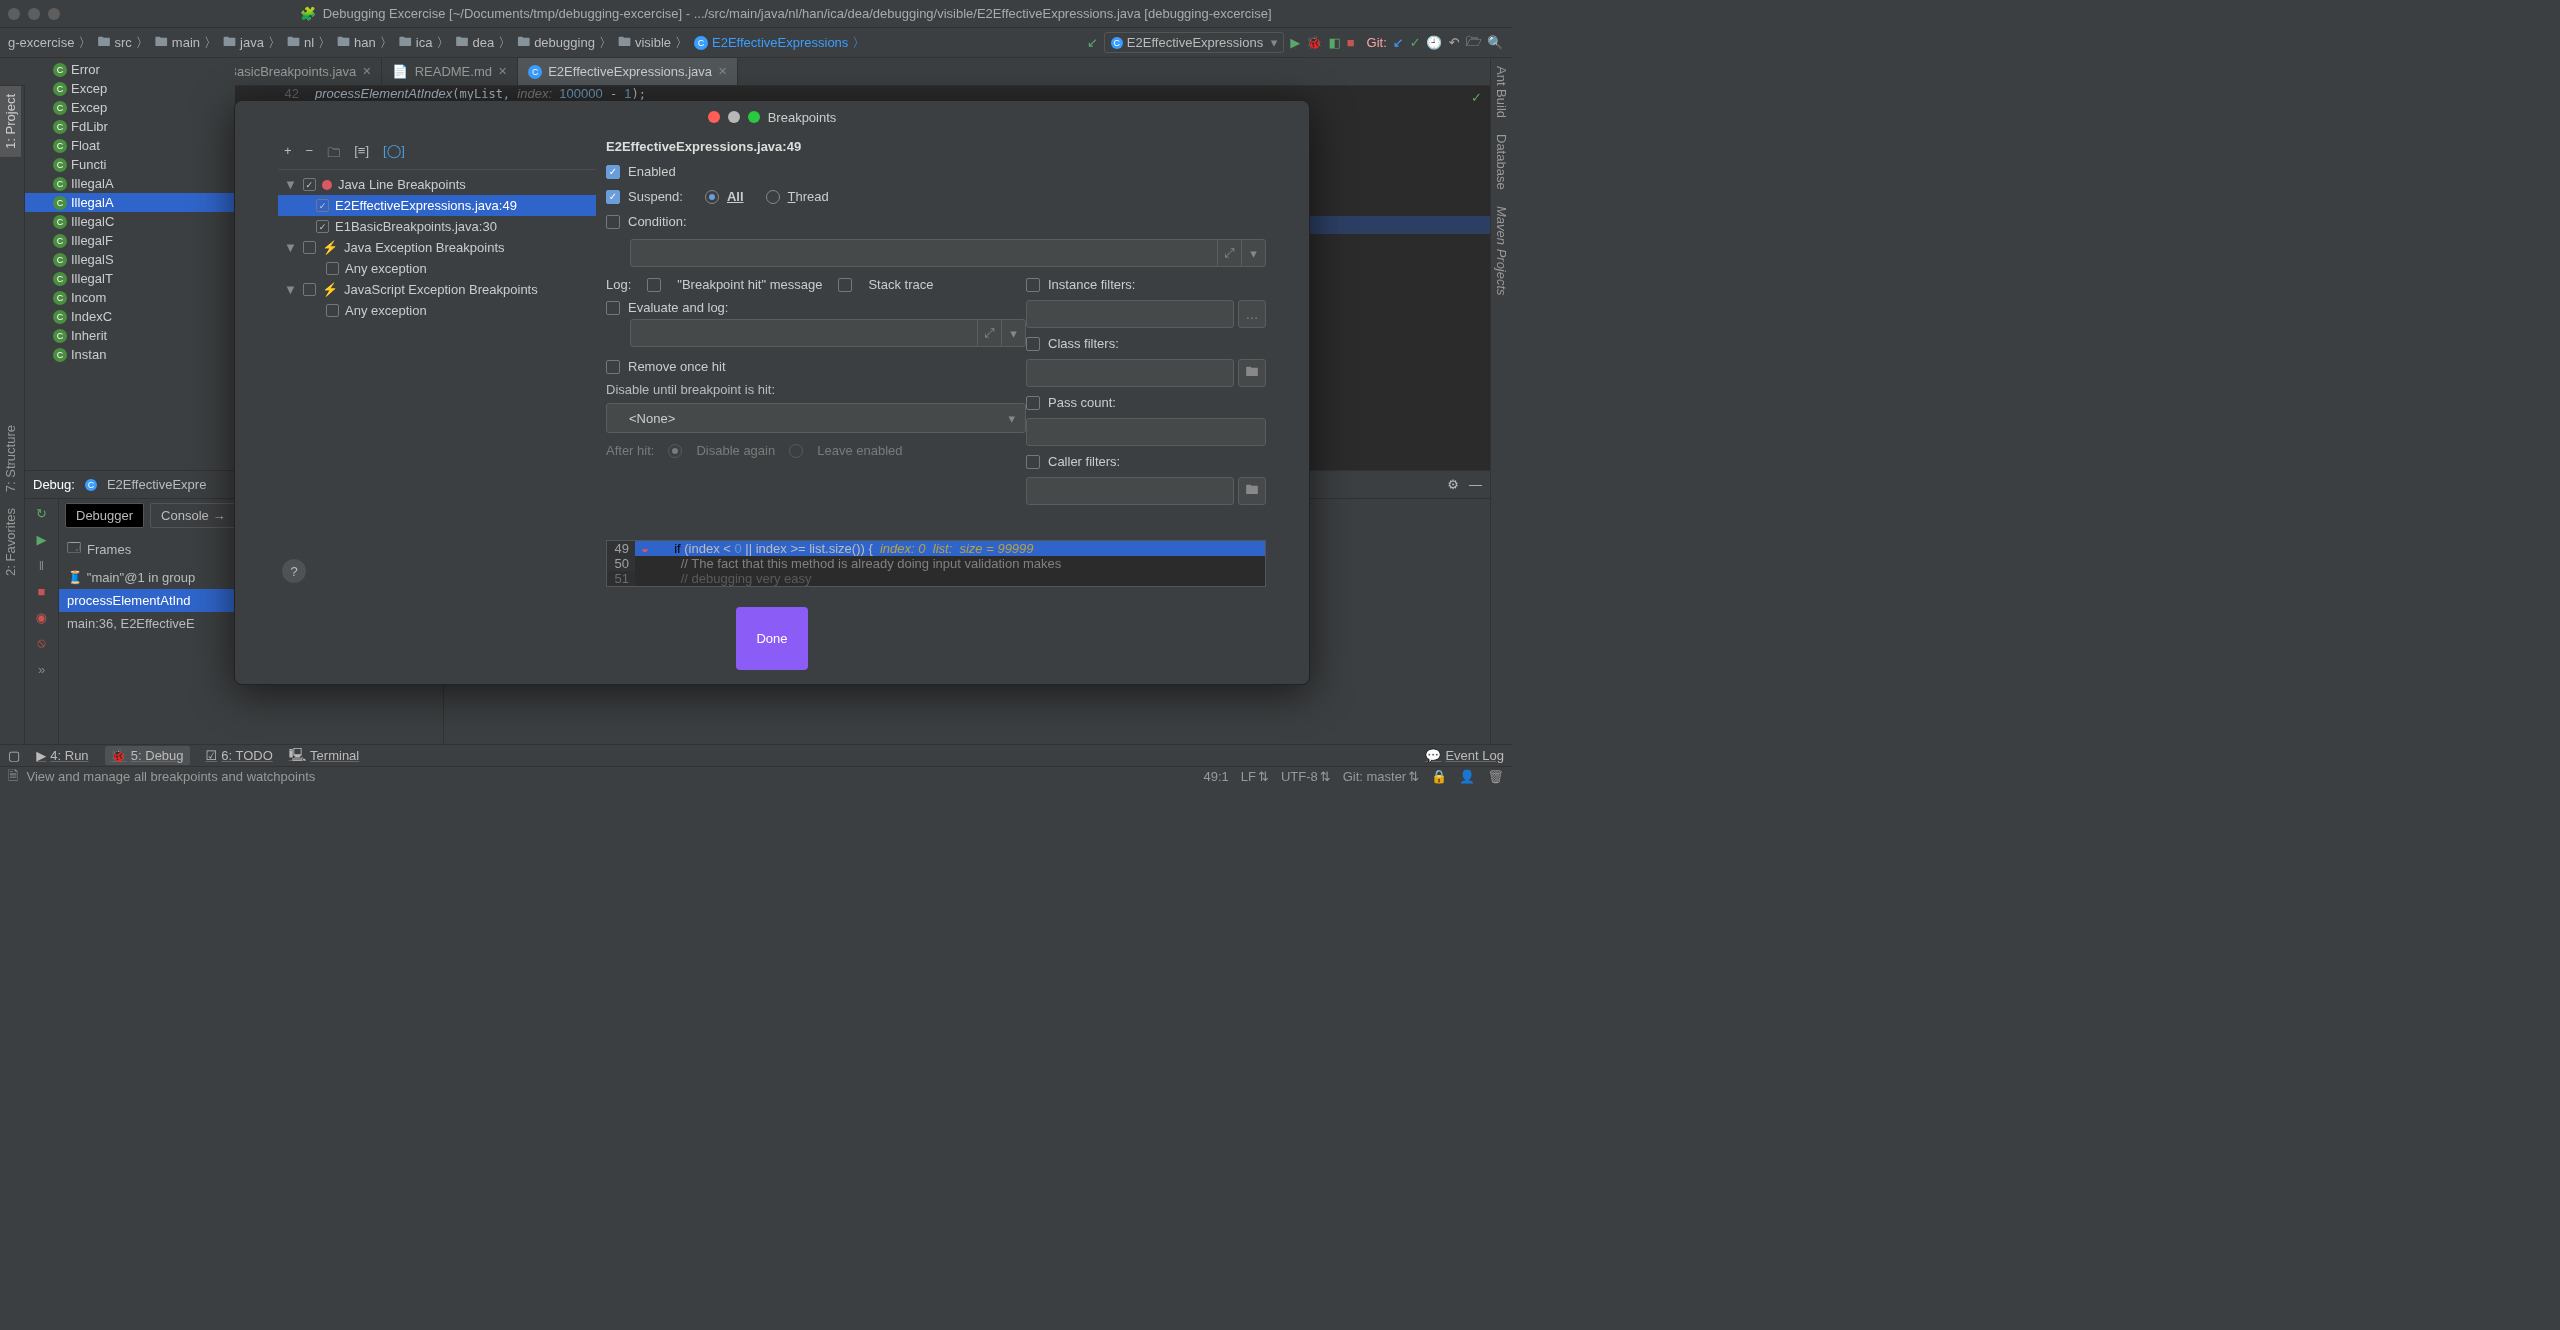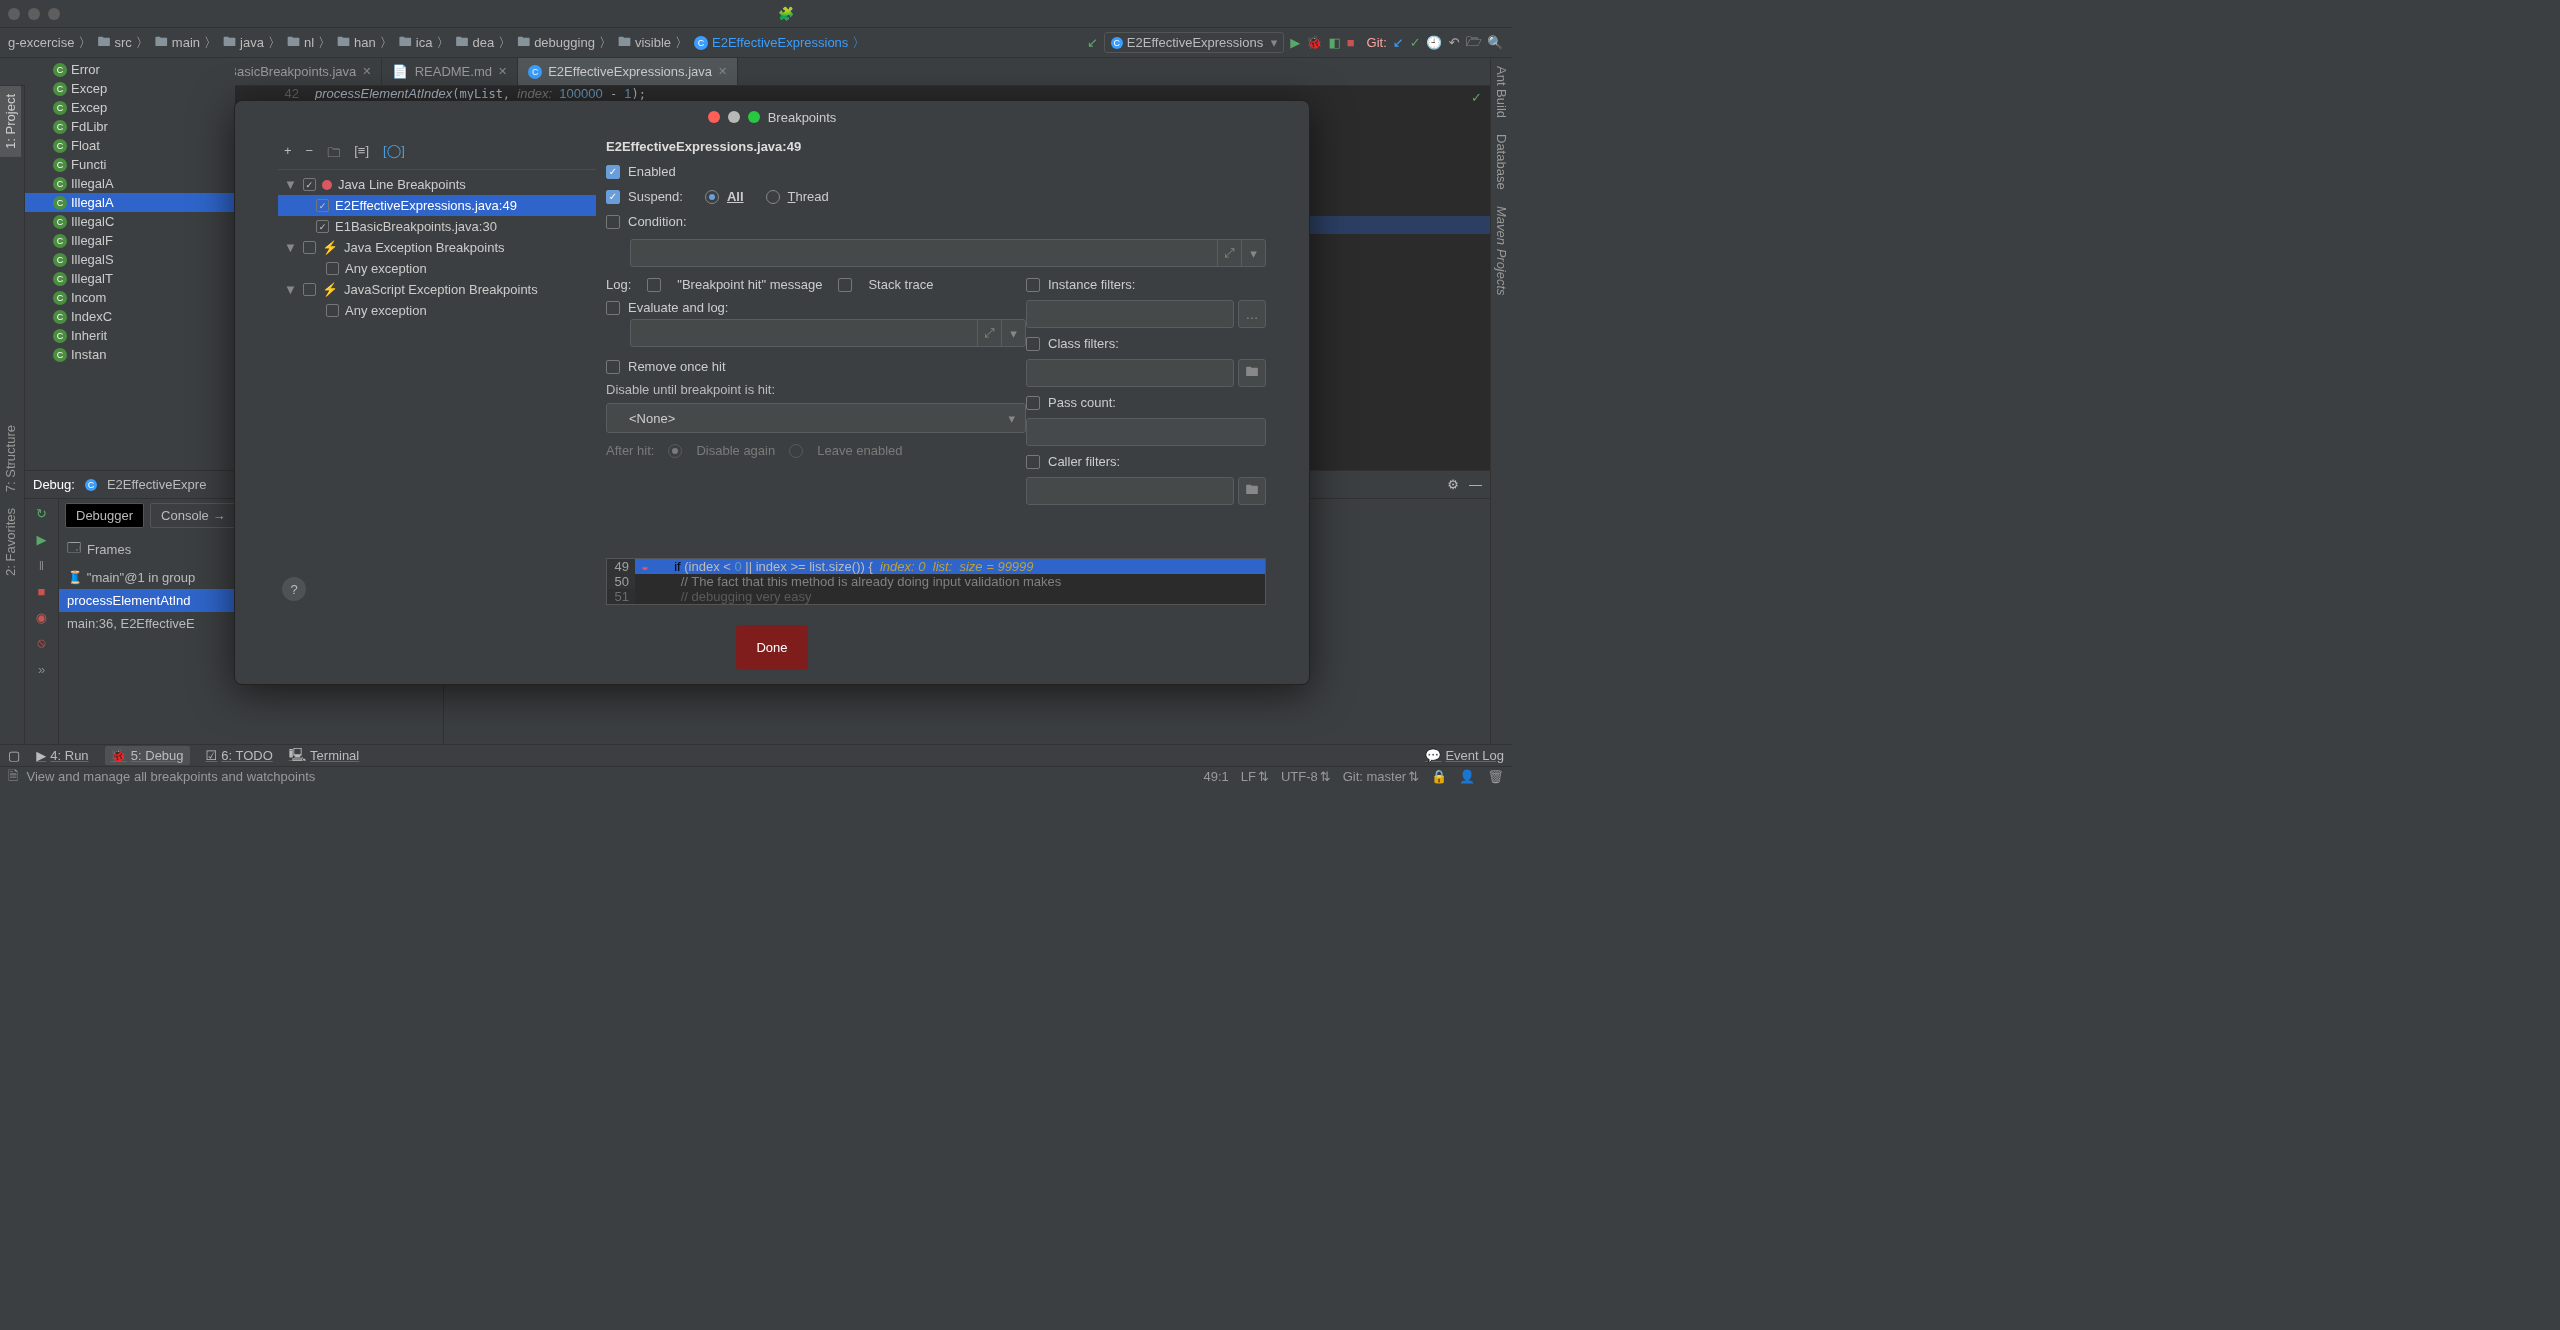--- a/index.html
+++ b/index.html
@@ -98,39 +98,40 @@
 .sel-box{height:30px; background:#45494a; border:1px solid #5a5d5f; border-radius:3px; display:flex; align-items:center; padding:0 22px; color:#ccc; position:relative;}
 .sel-box::after{content:"▾"; position:absolute; right:10px; color:#888;}
 .after-hit{display:flex; align-items:center; gap:14px; color:#7a7a7a;}
 .after-hit .radio{border-color:#5a5a5a;}
 .after-hit .radio.sel::before{background:#7a7a7a;}
 .code-preview{background:#2b2b2b; border:1px solid #555; font-family:Menlo,monospace; font-size:12px; margin-top:auto;}
 .code-preview .ln{display:inline-block;width:28px; text-align:right; color:#a0a0a0; background:#313335; padding-right:6px; margin-right:6px;}
 .code-preview .row{white-space:pre;}
 .code-preview .row.sel{background:#2f65ca;}
 .modal-footer{display:flex; justify-content:flex-end; padding:10px 14px 14px;}
-.done-btn{background:#7f1d1d; color:#fff; border:none; padding:15px 20px; border-radius:4px;}
+.done-btn{background:#8b5cf6; color:#fff; border:none; padding:24px 20px; border-radius:4px;}
 .ico-c{width:14px;height:14px;border-radius:50%;background:#4a8f3f;display:inline-flex;align-items:center;justify-content:center;font-size:9px;color:#fff; flex:none;}
 .ico-c.blue{background:#3b9eff;}
 .folder-ico{color:#87939a;}
 .kw{color:#000000;}
 .hint{color:#787878; font-style:italic;}
 .hint-y{color:#bba03f; font-style:italic;}
 .und{text-decoration:underline;}
 .editor-hl{position:absolute; left:0; right:0; top:130px; height:18px; background:#2f65ca; opacity:.35;}
 </style>
 </head>
 <body>
 
 <div class="titlebar">
   <span class="mac-btn mac-red"></span>
   <span class="mac-btn mac-yel"></span>
   <span class="mac-btn mac-grn"></span>
   <div class="titlebar-text">
       <span>🧩</span>
+      <span>Debugging Excercise [~/Documents/tmp/debugging-excercise] - .../src/main/java/nl/han/ica/dea/debugging/visible/E2EffectiveExpressions.java [debugging-excercise]</span>
     </div>
 </div>
 
 <div class="brd-row">
   <span class="brd-item">
       <span>g-excercise</span>
       <span>〉</span>
     </span>
   <span class="brd-item">
       <span class="folder-ico">🖿</span>

